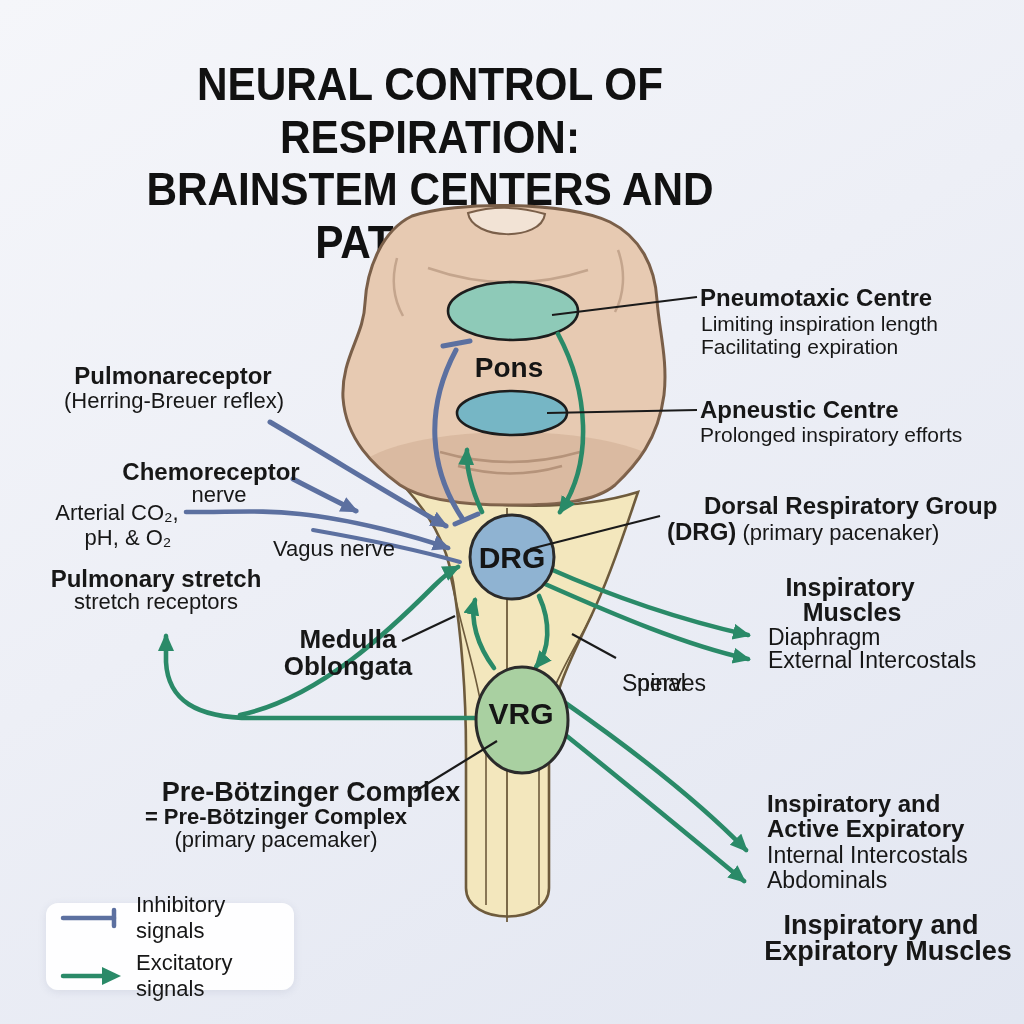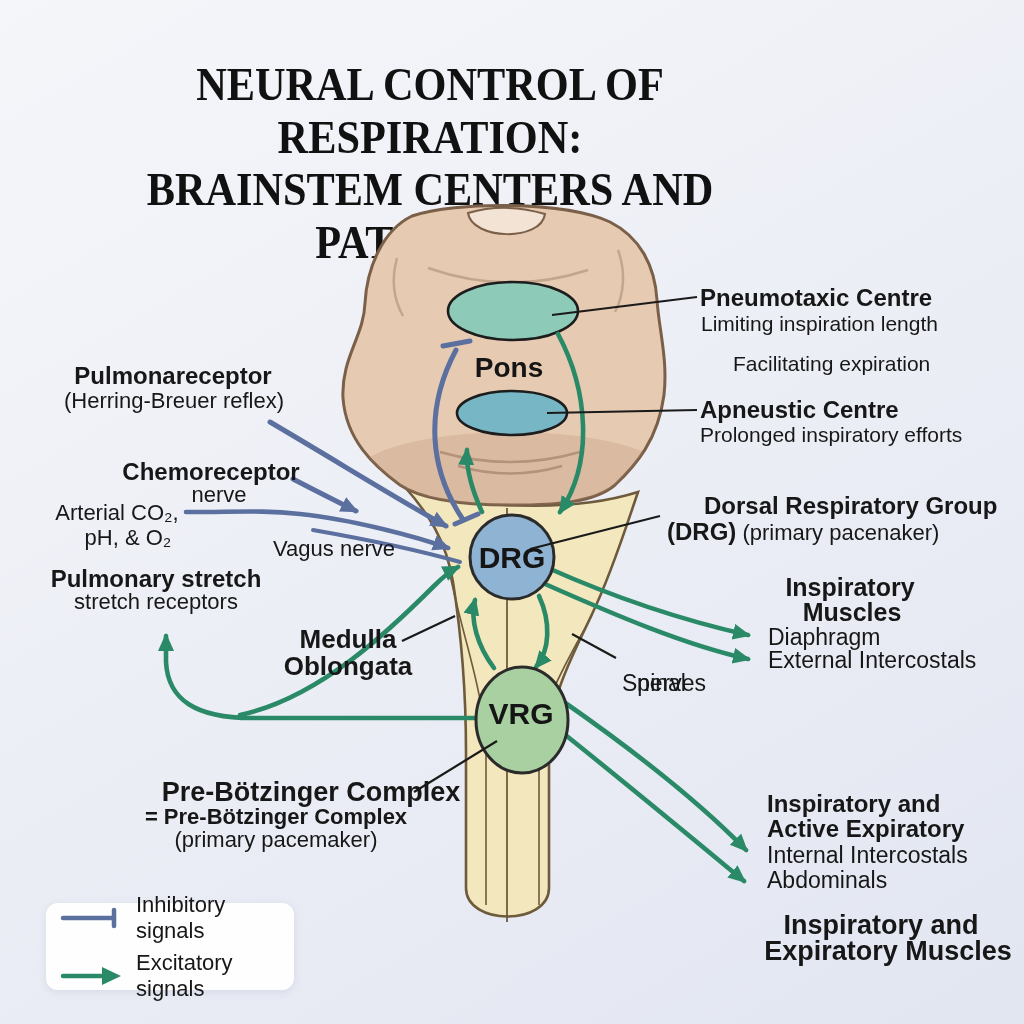--- a/index.html
+++ b/index.html
@@ -7,21 +7,21 @@
     position:relative;width:1024px;height:1024px;overflow:hidden;
     background:linear-gradient(150deg,#f5f6fa 0%,#edeff6 45%,#e2e6f1 100%);
     font-family:"Liberation Sans",sans-serif;color:#151515;
   }
   .lbl{position:absolute;white-space:nowrap;line-height:1.08;color:#171717;}
   .c{transform:translateX(-50%);}          
   .b{font-weight:bold;}
   .s21{font-size:21px;} .s22{font-size:22px;} .s23{font-size:23px;}
   .s24{font-size:24px;} .s25{font-size:25px;} .s26{font-size:26px;}
   .s27{font-size:27px;margin-left:36px;}
-  #title-wrap{position:absolute;top:58px;left:0;width:860px;text-align:center;font-family:Liberation Serif, serif;}
+  #title-wrap{position:absolute;top:58px;left:0;width:860px;text-align:center;}
   .title-line{
     font-size:47px;font-weight:bold;letter-spacing:0px;color:#111;
     transform:scaleX(.9);transform-origin:50% 50%;line-height:1.12;
   }
   #legend-box{
     position:absolute;left:46px;top:903px;width:248px;height:87px;
     background:rgba(255,255,255,.92);border-radius:12px;
     box-shadow:0 2px 8px rgba(60,70,110,.10);
     display:flex;flex-direction:column;justify-content:center;gap:6px;
     padding-left:12px;box-sizing:border-box;
@@ -133,21 +133,21 @@
 
   <div class="lbl c b s26" style="left:348px;top:625px;">Medulla</div>
   <div class="lbl c b s26" style="left:348px;top:652px;">Oblongata</div>
 
   <div class="lbl c b s27" style="left:275px;top:778px;">Pre-Bötzinger Complex</div>
   <div class="lbl c b s22" style="left:276px;top:805px;">= Pre-Bötzinger Complex</div>
   <div class="lbl c s22" style="left:276px;top:828px;">(primary pacemaker)</div>
 
   <div class="lbl b s24" style="left:700px;top:285px;">Pneumotaxic Centre</div>
   <div class="lbl s21" style="left:701px;top:313px;text-align:right;">Limiting inspiration length</div>
-  <div class="lbl s21" style="left:701px;top:353px;margin-left:32px;">Facilitating expiration</div>
+  <div class="lbl s21" style="left:701px;top:336px;">Facilitating expiration</div>
 
   <div class="lbl b s24" style="left:700px;top:397px;">Apneustic Centre</div>
   <div class="lbl s21" style="left:700px;top:424px;">Prolonged inspiratory efforts</div>
 
   <div class="lbl b s24" style="left:667px;top:493px;margin-left:37px;">Dorsal Respiratory Group</div>
   <div class="lbl s22" style="left:667px;top:519px;">
     <span class="b s24">(DRG)</span>
     <span>(primary pacenaker)</span>
   </div>
 

